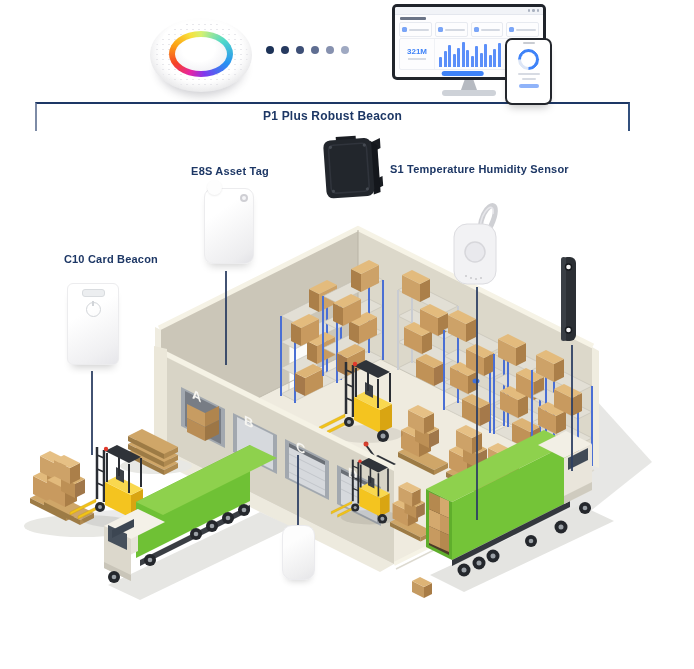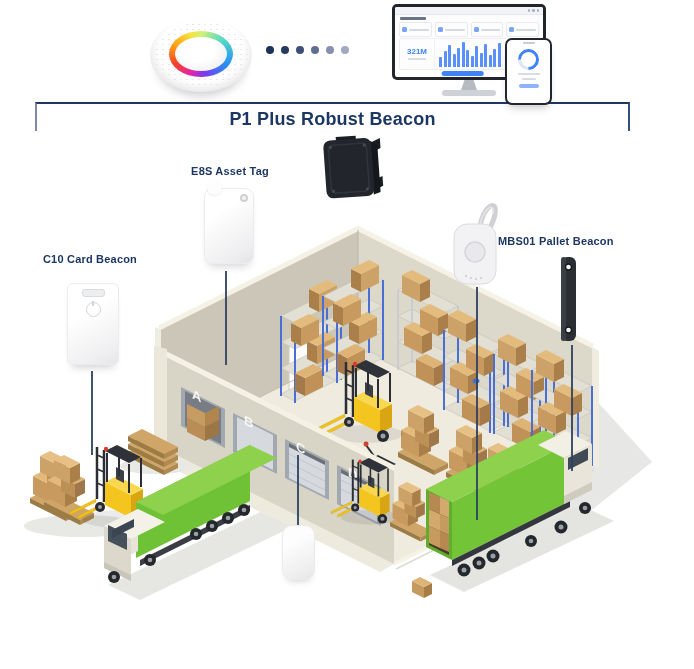--- a/index.html
+++ b/index.html
@@ -45,21 +45,21 @@
 
   .phone{position:absolute;left:505px;top:38px;width:43px;height:63px;background:#fff;border:2.5px solid #23262c;border-radius:7px;z-index:5;box-shadow:0 6px 8px -4px rgba(0,0,0,.25);}
   .pnotch{width:12px;height:2px;background:#c9ccd2;border-radius:1px;margin:2px auto 0;}
   .pgauge{width:15px;height:15px;margin:5px auto 0;border-radius:50%;border:3px solid #3f83f8;border-bottom-color:#dde6f6;transform:rotate(45deg);}
   .pline{width:22px;height:2px;background:#d7dbe3;border-radius:1px;margin:3px auto 0;}
   .pline.short{width:14px;}
   .pbtn{width:20px;height:4px;background:#8fb3f9;border-radius:2px;margin:4px auto 0;}
 
   .bracket{position:absolute;left:35px;top:102px;width:591px;height:27px;
     border-top:2.5px solid #1d3765;border-left:2px solid #7d8ba6;border-right:2px solid #32507e;}
-  .bracket .lbl{position:static;display:block;text-align:center;margin-top:5px;font-size:18px;}
+  .bracket .lbl{position:static;display:block;text-align:center;margin-top:5px;font-size:12px;}
 
   
   .devimg{position:absolute;}
   .e8s-tag{left:204px;top:188px;width:48px;height:74px;border-radius:9px;
     background:linear-gradient(145deg,#ffffff 30%,#ededef 85%,#e2e2e6);
     box-shadow:0 6px 8px -4px rgba(0,0,0,.18);border:1px solid #ececee;}
   .e8s-tab{position:absolute;left:2px;top:-9px;width:15px;height:15px;border-radius:50%;background:#fdfdfd;box-shadow:0 1px 2px rgba(0,0,0,.08);}
   .e8s-hole{position:absolute;right:5px;top:5px;width:8px;height:8px;border-radius:50%;border:2.5px solid #cfcfd4;background:#f6f6f8;box-sizing:border-box;}
   .c10-card{left:67px;top:283px;width:50px;height:80px;border-radius:6px;
     background:linear-gradient(150deg,#ffffff 35%,#f0f0f2 80%,#e6e6ea);
@@ -373,22 +373,22 @@
     <div class="pline"></div>
     <div class="pline short"></div>
     <div class="pbtn"></div>
   </div>
 
   <div class="bracket">
     <span class="lbl">P1 Plus Robust Beacon</span>
   </div>
 
   <div class="lbl" style="left:160px;top:165px;width:140px;text-align:center;">E8S Asset Tag</div>
-  <div class="lbl" style="left:22px;top:253px;width:136px;text-align:center;">C10 Card Beacon</div>
-  <div class="lbl" style="left:498px;top:235px;">MBS01 Pallet Beacon</div>
+  <div class="lbl" style="left:390px;top:163px;">S1 Temperature Humidity Sensor</div>
+  <div class="lbl" style="left:22px;top:253px;width:136px;text-align:right;">C10 Card Beacon</div>
 
   <svg class="devimg" style="left:322px;top:134px;" width="66" height="72" viewBox="0 0 66 72">
     <g transform="rotate(-4 30 36)">
       <polygon points="50,10 60,6 60,16 50,20" fill="#1a1d22"></polygon>
       <polygon points="50,48 60,44 60,54 50,58" fill="#1a1d22"></polygon>
       <polygon points="50,8 57,13 57,60 50,62" fill="#14171c"></polygon>
       <rect x="16" y="2" width="20" height="6" fill="#1a1d22"></rect>
       <rect x="3" y="5" width="48" height="58" rx="7" fill="#22262c"></rect>
       <rect x="8" y="10" width="38" height="48" rx="5" fill="none" stroke="#30343c" stroke-width="1.6"></rect>
       <circle cx="10" cy="12" r="1.6" fill="#454a52"></circle>

